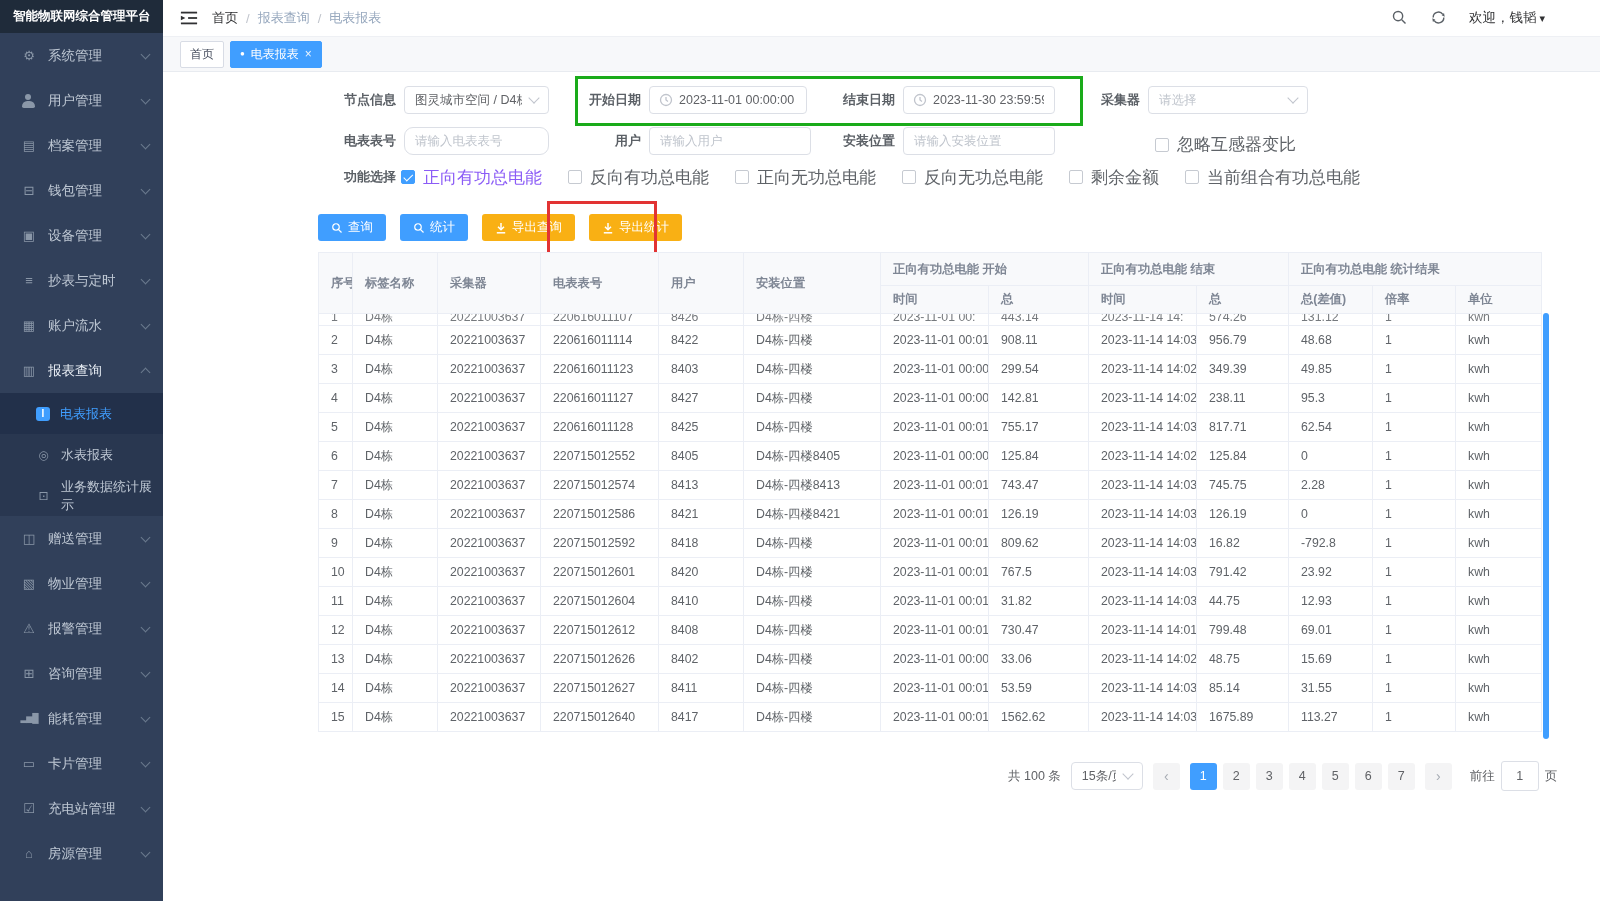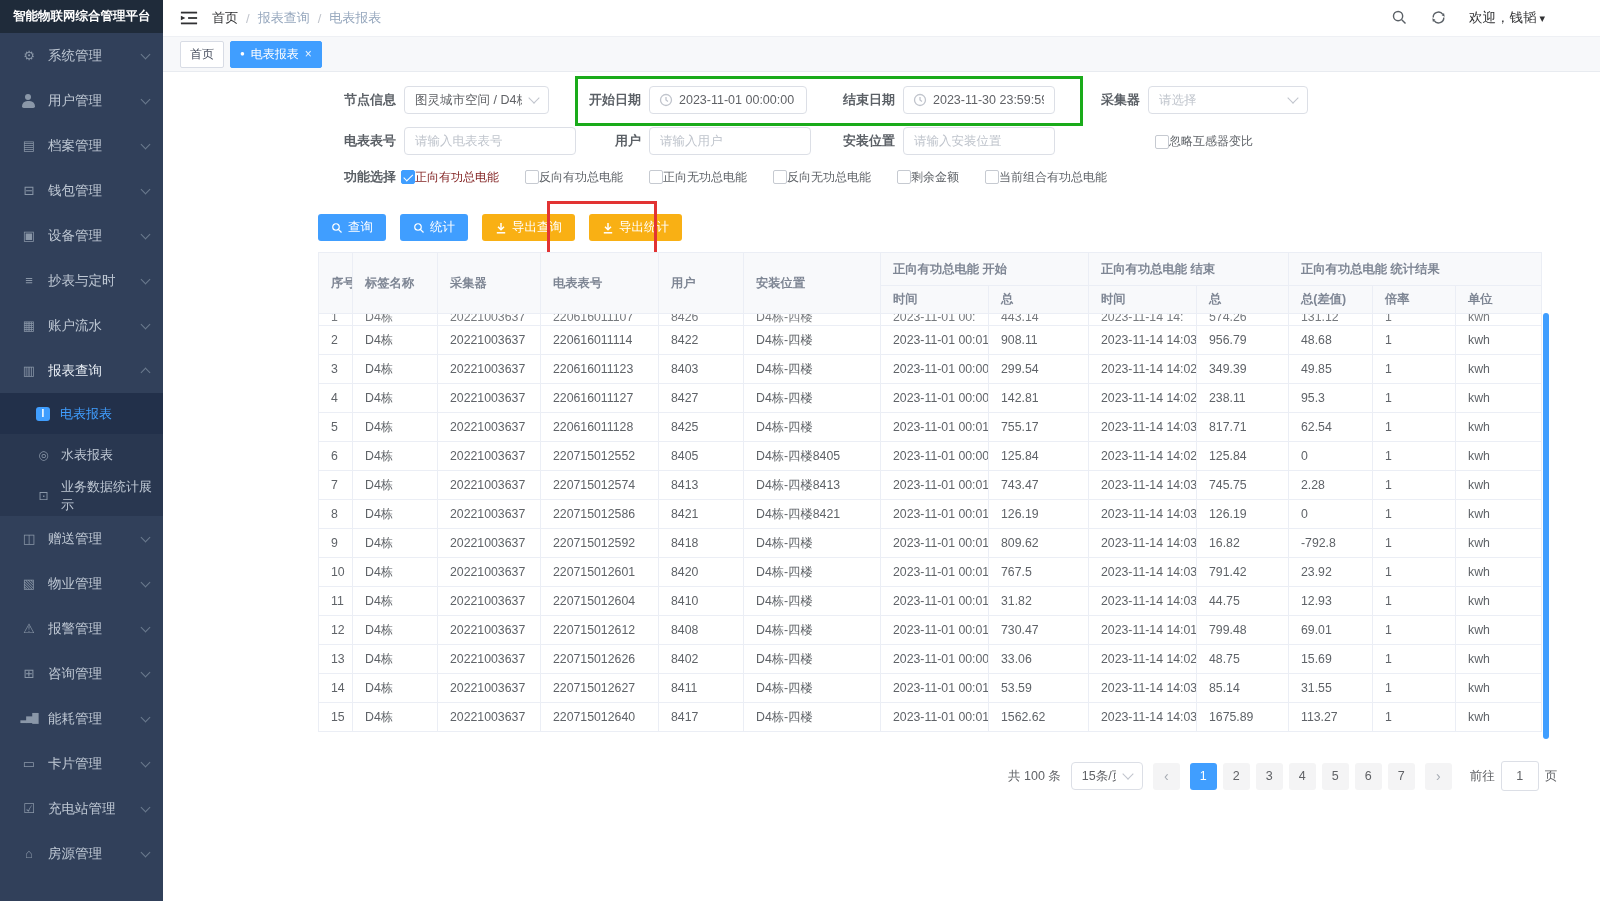--- a/index.html
+++ b/index.html
@@ -56,22 +56,22 @@
   .inbox input::placeholder{color:#bfc4cc;}
   .inbox.w-icon input{padding-left:6px;}
   .clockwrap{padding-left:9px;display:flex;align-items:center;flex:none;}
   .selbox{position:absolute;height:28px;border:1px solid #dcdfe6;border-radius:4px;background:#fff;display:flex;align-items:center;justify-content:space-between;padding:0 10px;box-sizing:border-box;cursor:pointer;font-size:12.5px;}
   .selval{color:#606266;white-space:nowrap;overflow:hidden;}
   .selph{color:#bfc4cc;}
   .sel-chev{width:7px;height:7px;border-right:1.4px solid #c0c4cc;border-bottom:1.4px solid #c0c4cc;transform:rotate(45deg);margin-top:-4px;flex:none;margin-left:8px;}
   .cb{width:14px;height:14px;border:1px solid #c6cad1;border-radius:2px;background:#fff;display:inline-block;position:relative;flex:none;box-sizing:border-box;}
   .cb.on{background:#409eff;border-color:#409eff;}
   .cb.on::after{content:"";position:absolute;left:4px;top:1px;width:3.5px;height:7.5px;border-right:1.6px solid #fff;border-bottom:1.6px solid #fff;transform:rotate(45deg);}
-  .cbitem{display:inline-flex;align-items:center;font-size:12px;color:#5f6368;cursor:pointer;white-space:nowrap;}
-  .cbitem.checked .cbl{color:#7f1d1d;}
+  .cbitem{display:inline-flex;align-items:center;gap:8px;font-size:17px;color:#5f6368;cursor:pointer;white-space:nowrap;}
+  .cbitem.checked .cbl{color:#8b5cf6;}
   .cbrow{position:absolute;display:flex;align-items:center;gap:26px;height:16px;}
 
   .ann{position:absolute;pointer-events:none;}
   .ann.green{border:3px solid #1aab1a;}
   .ann.red{border:3px solid #e23333;}
 
   
   .btnrow{position:absolute;left:155px;top:142px;display:flex;gap:14px;}
   .btn{display:inline-flex;align-items:center;gap:5px;height:27px;padding:0 13px;border:none;border-radius:3px;font-size:12.5px;color:#fff;cursor:pointer;font-family:inherit;white-space:nowrap;}
   .btn.blue{background:#409eff;}
@@ -292,21 +292,21 @@
 
         <span class="flabel" style="left:932px;top:14px;width:45px;">采集器</span>
         <div class="selbox" style="left:985px;top:14px;width:160px;">
           <span class="selph">请选择</span>
           <span class="sel-chev"></span>
         </div>
 
         <div class="ann green" style="left:412px;top:4px;width:502px;height:44px;"></div>
 
         <span class="flabel" style="left:175px;top:55px;width:58px;">电表表号</span>
-        <div class="inbox" style="left:241px;top:55px;width:172px;">
+        <div class="inbox" style="left:241px;top:55px;width:145px;border-radius:9px;">
           <input placeholder="请输入电表表号" style="">
         </div>
 
         <span class="flabel" style="left:420px;top:55px;width:58px;">用户</span>
         <div class="inbox" style="left:486px;top:55px;width:162px;">
           <input placeholder="请输入用户" style="">
         </div>
 
         <span class="flabel" style="left:674px;top:55px;width:58px;">安装位置</span>
         <div class="inbox" style="left:740px;top:55px;width:152px;">

